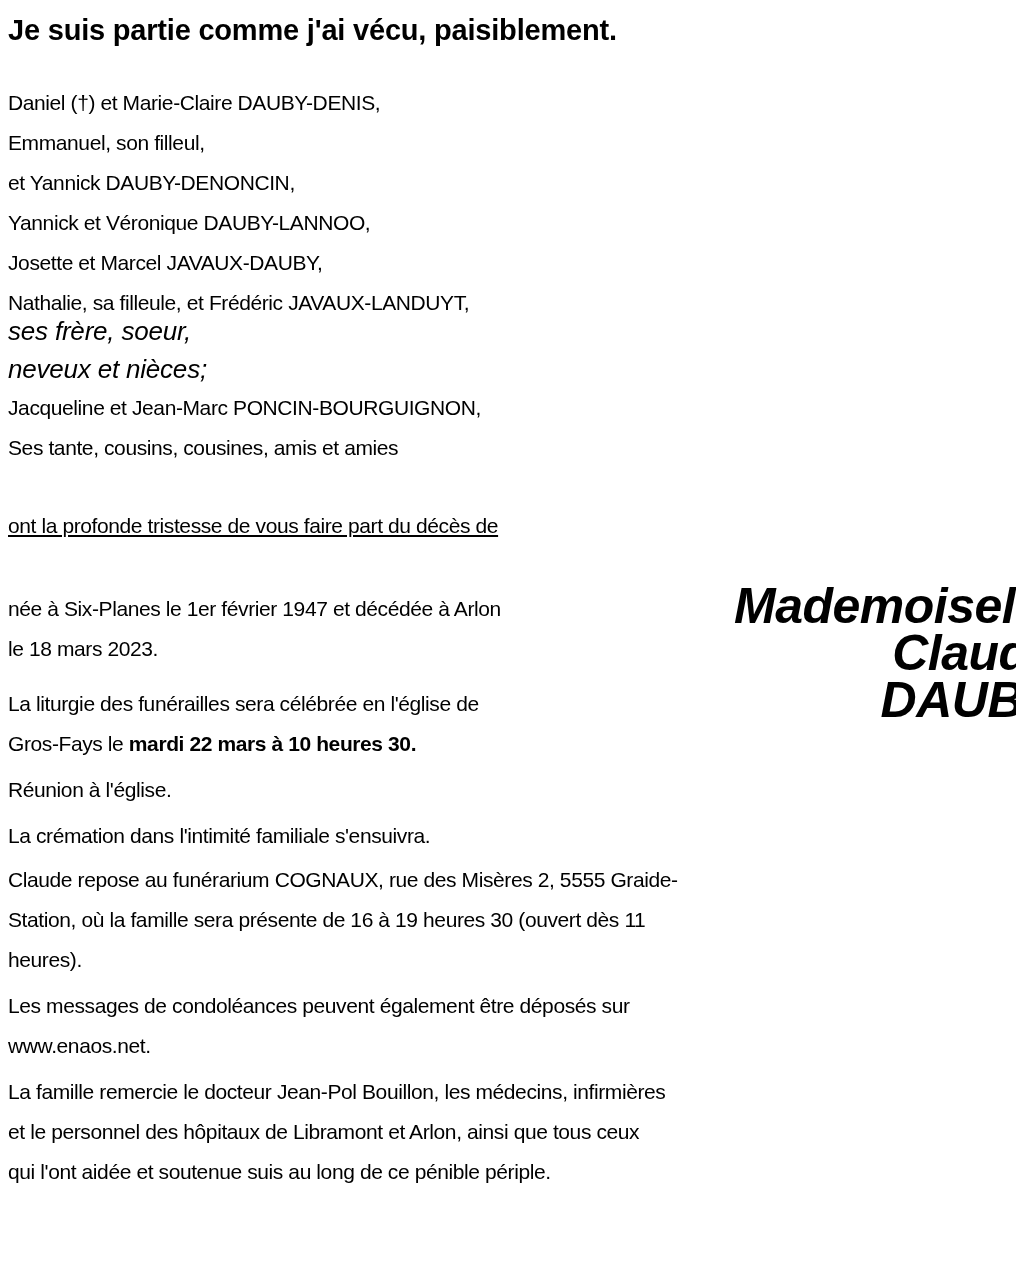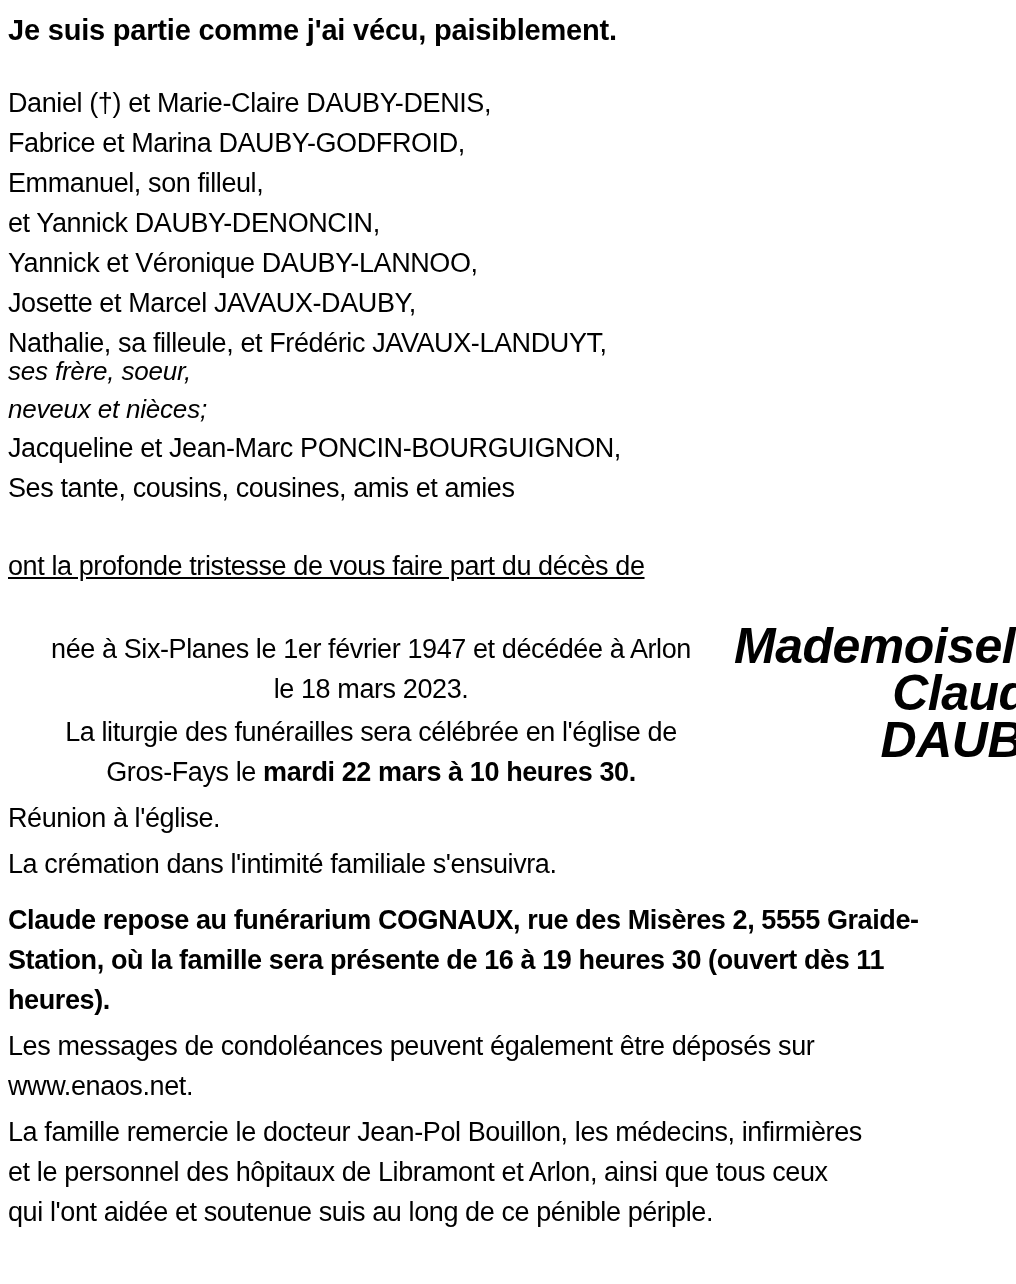--- a/index.html
+++ b/index.html
@@ -20,21 +20,21 @@
     width: 852px;
   }
   .epitaph {
     margin: 0;
     font-size: 29px;
     font-weight: 700;
     line-height: 40px;
     letter-spacing: -0.2px;
   }
   .bodyline {
-    font-size: 27px;
+    font-size: 21px;
     line-height: 40px;
     letter-spacing: -0.4px;
     white-space: nowrap;
   }
   .family-block { margin-top: 33px; }
   .relation {
     font-style: italic;
     font-size: 26px;
     line-height: 38px;
     text-align: left;
@@ -44,46 +44,45 @@
   }
   .announcement {
     margin: 38px 0 0 0;
     text-decoration: underline;
   }
   .columns {
     margin-top: 43px;
     display: flex;
     align-items: flex-start;
   }
-  .col-left { width: 726px; flex: 0 0 auto; text-align: center; }
+  .col-left { width: 726px; flex: 0 0 auto; }
   .col-right {
     flex: 1 1 auto;
     text-align: right;
     font-size: 50px;
     font-weight: 700;
     font-style: italic;
     line-height: 47px;
     margin-top: -6px;
     letter-spacing: -0.5px;
   }
-  .para-gap { margin-top: 3px; }
+  .para-gap { margin-top: 15px; }
   .p-block { margin: 6px 0 0 0; }
-  .p-block.big-gap { margin-top: 16px; font-weight: bold; }
+  .p-block.big-gap { margin-top: 4px; }
   .b { font-weight: 700; }
 </style>
 </head>
 <body>
 
 <div class="doc">
 
   <p class="epitaph">Je suis partie comme j'ai vécu, paisiblement.</p>
 
   <div class="family-block">
     <div class="bodyline">Daniel (†) et Marie-Claire DAUBY-DENIS,</div>
-    <div class="bodyline">Fabrice et Marina DAUBY-GODFROID,</div>
     <div class="bodyline">Emmanuel, son filleul,</div>
     <div class="bodyline">et Yannick DAUBY-DENONCIN,</div>
     <div class="bodyline">Yannick et Véronique DAUBY-LANNOO,</div>
     <div class="bodyline">Josette et Marcel JAVAUX-DAUBY,</div>
     <div class="bodyline">Nathalie, sa filleule, et Frédéric JAVAUX-LANDUYT,</div>
   </div>
 
   <div class="relation">
     <div>ses frère, soeur,</div>
     <div>neveux et nièces;</div>

